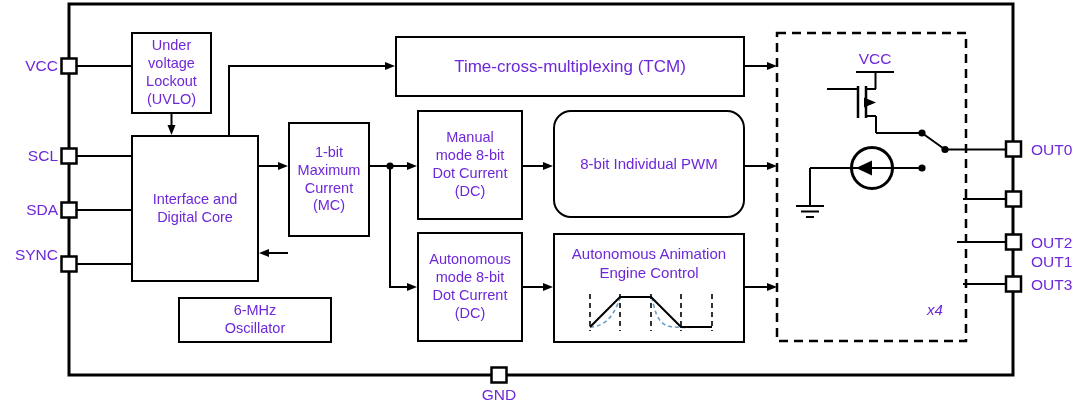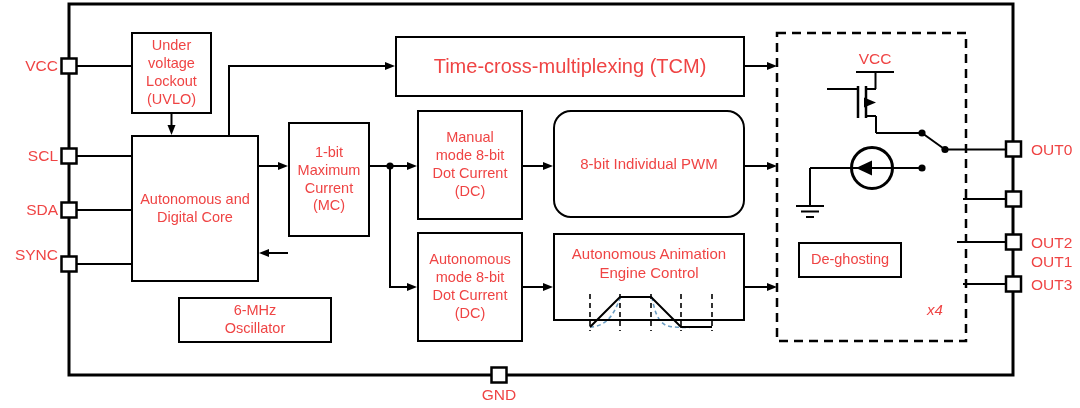--- a/index.html
+++ b/index.html
@@ -1,20 +1,20 @@
 <!DOCTYPE html>
 <html><head>
 <meta charset="utf-8">
 <style>
   html,body { margin:0; padding:0; background:#fff; }
   #stage {
     position:relative; width:1080px; height:408px;
     background:#fff; overflow:hidden;
     font-family:"Liberation Sans", sans-serif;
-    color:#ef4444;
+    color:#6d28d9;
   }
   #wires { position:absolute; left:0; top:0; }
   .box {
     position:absolute; box-sizing:border-box;
     border:2.5px solid #000; background:transparent;
     display:flex; align-items:center; justify-content:center;
     text-align:center; font-size:14.5px; line-height:1.24;
     white-space:pre-line;
   }
   .pin-label {
@@ -131,50 +131,49 @@
       <rect class="pinsq" x="1006" y="276.5" width="15" height="15"></rect>
       <rect class="pinsq" x="491.5" y="367.5" width="15" height="15"></rect>
     </g>
   </svg>
 
   <div class="box" style="left:131px; top:32px;  width:81px;  height:82px;">Under
 voltage
 Lockout
 (UVLO)</div>
 
-  <div class="box" style="left:131px; top:135px; width:128px; height:147px;">Autonomous and
+  <div class="box" style="left:131px; top:135px; width:128px; height:147px;">Interface and
 Digital Core</div>
 
   <div class="box" style="left:131px; top:297px; width:154px; height:46px;margin-left:47px;">6-MHz
 Oscillator</div>
 
   <div class="box" style="left:288px; top:110px; width:82px; height:115px;margin-top:12px;">1-bit
 Maximum
 Current
 (MC)</div>
 
 
-  <div class="box" style="left:395px; top:36px; width:350px; height:61px; font-size:20px;">Time-cross-multiplexing (TCM)</div>
+  <div class="box" style="left:395px; top:36px; width:350px; height:61px; font-size:17px;">Time-cross-multiplexing (TCM)</div>
 
   <div class="box" style="left:417px; top:110px; width:106px; height:110px;">Manual
 mode 8-bit
 Dot Current
 (DC)</div>
 
   <div class="box" style="left:417px; top:232px; width:106px; height:110px;">Autonomous
 mode 8-bit
 Dot Current
 (DC)</div>
 
   <div class="box" style="left:553px; top:110px; width:192px; height:108px; font-size:15px;border-radius:18px;">8-bit Individual PWM</div>
 
-  <div class="box" style="left:553px; top:233px; width:192px; height:88px; align-items:flex-start; padding-top:10px; font-size:15px;">Autonomous Animation
+  <div class="box" style="left:553px; top:233px; width:192px; height:110px; align-items:flex-start; padding-top:10px; font-size:15px;">Autonomous Animation
 Engine Control</div>
 
-  <div class="box" style="left:798px; top:242px; width:104px; height:36px;">De-ghosting</div>
 
 
   <div class="pin-label ra" style="left:14px; top:57px;  width:44px;">VCC</div>
   <div class="pin-label ra" style="left:14px; top:147px; width:44px;">SCL</div>
   <div class="pin-label ra" style="left:14px; top:201px; width:44px;">SDA</div>
   <div class="pin-label ra" style="left:6px;  top:246px; width:52px;">SYNC</div>
 
   <div class="pin-label" style="left:1031px; top:141px;">OUT0</div>
   <div class="pin-label" style="left:1031px; top:207px;margin-top:46px;">OUT1</div>
   <div class="pin-label" style="left:1031px; top:234px;">OUT2</div>

